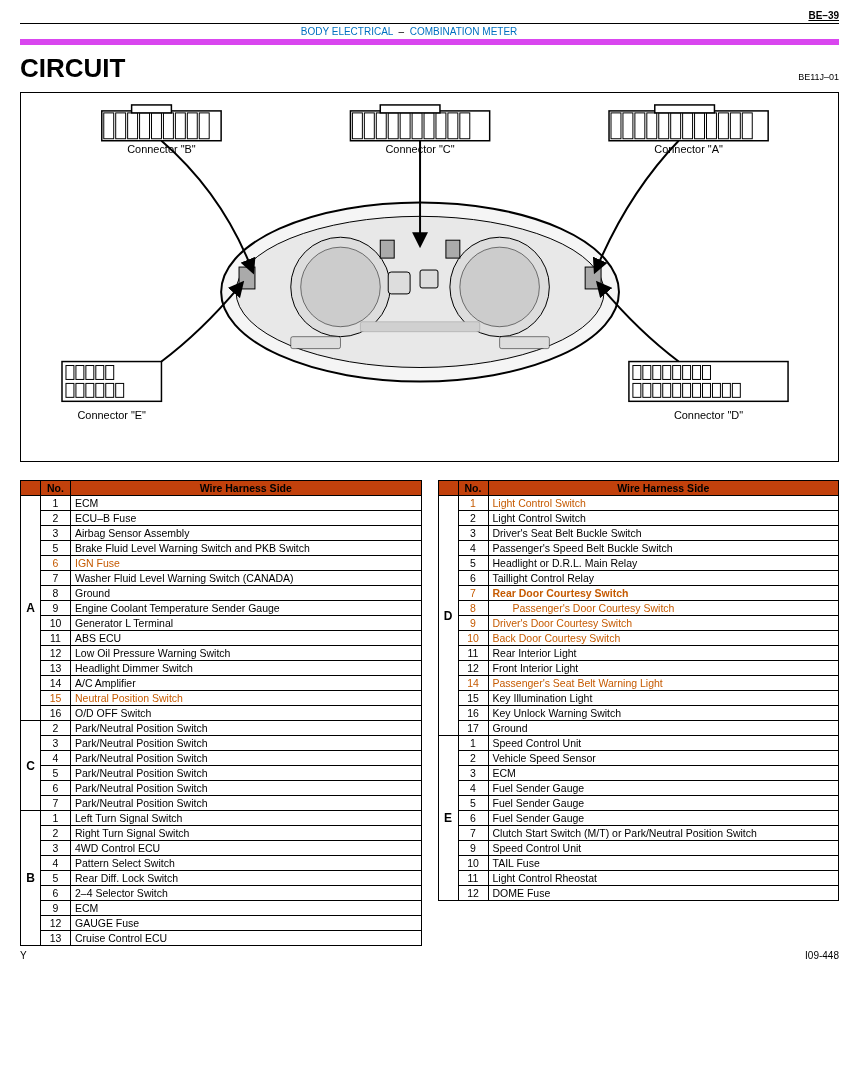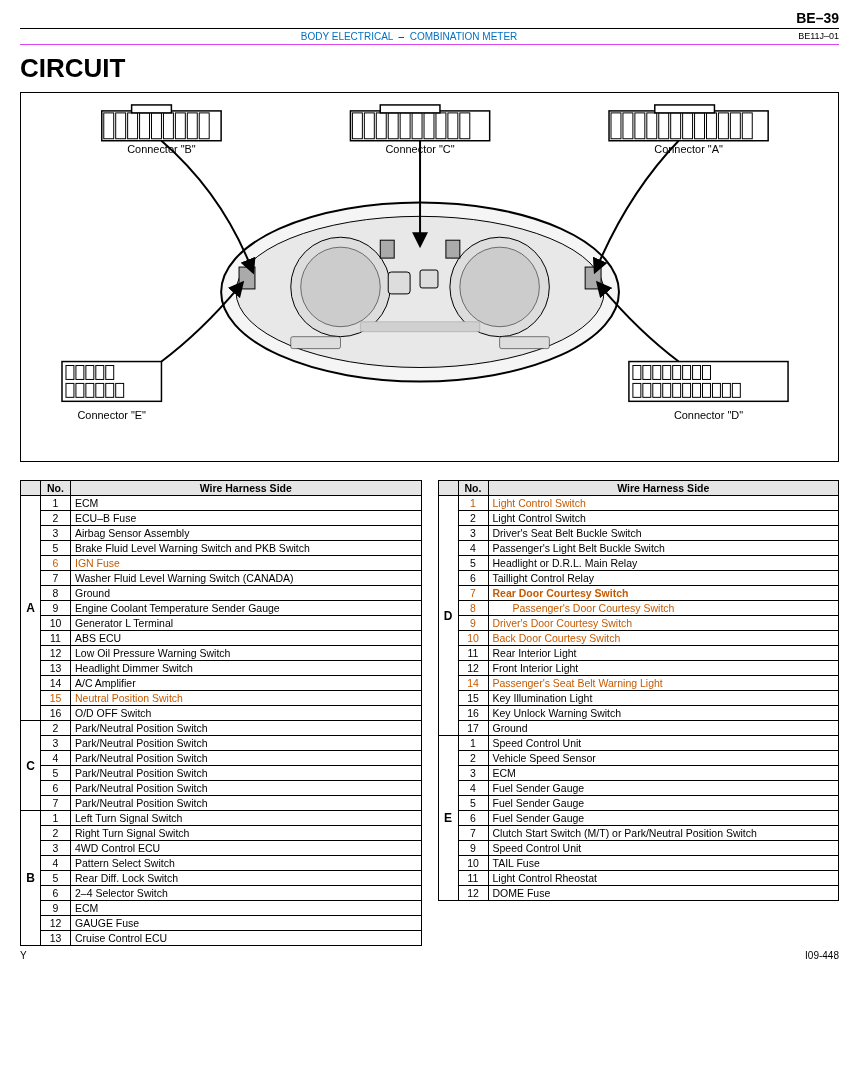--- a/index.html
+++ b/index.html
@@ -12,27 +12,28 @@
       position: relative;
       padding: 10px 20px;
     }
     .page-header {
       display: flex;
       justify-content: flex-end;
       margin-bottom: 2px;
     }
     .page-number {
       font-weight: bold;
-      font-size: 14px;
+      font-size: 10px;
+      text-decoration: underline;
     }
     .sub-header {
       text-align: center;
       font-size: 10px;
       border-top: 1px solid #000;
-      border-bottom: 1px solid #d946ef;
+      border-bottom: 6px solid #d946ef;
       padding: 2px 0;
       margin-bottom: 8px;
     }
     .sub-header span {
       color: #0070c0;
     }
     .circuit-title {
       font-size: 26px;
       font-weight: bold;
       margin-bottom: 8px;
@@ -63,21 +64,21 @@
     table {
       width: 100%;
       border-collapse: collapse;
       font-size: 10.5px;
     }
     table th, table td {
       border: 1px solid #000;
       padding: 1px 4px;
     }
     table th {
-      background: #e5e5e5;
+      background: #c2410c;
       font-weight: bold;
       text-align: center;
     }
     .col-no { width: 30px; text-align: center; }
     .col-group { width: 20px; text-align: center; }
     .col-wire { }
     .group-cell {
       font-weight: bold;
       vertical-align: middle;
       text-align: center;
@@ -94,21 +95,21 @@
 <body>
 
 <div class="page-header">
   <span class="page-number">BE–39</span>
 </div>
 
 <div class="sub-header">
   <span>BODY ELECTRICAL</span>
   &nbsp;–&nbsp;
   <span style="color:#0070c0;">COMBINATION METER</span>
-  <span style="float:right; font-size:9px; color:#000;">BE11J–01</span>
+  <span style="float:right; font-size:9px; color:#000;margin-top:46px;">BE11J–01</span>
 </div>
 
 <div class="circuit-title">CIRCUIT</div>
 
 <div class="diagram-box">
   <svg class="diagram-svg" viewBox="0 0 819 370" xmlns="http://www.w3.org/2000/svg">
 
     <rect width="819" height="370" fill="white"></rect>
 
     <g>
@@ -406,21 +407,21 @@
           <tr>
             <td class="col-no">2</td>
             <td>Light Control Switch</td>
           </tr>
           <tr>
             <td class="col-no">3</td>
             <td>Driver's Seat Belt Buckle Switch</td>
           </tr>
           <tr>
             <td class="col-no">4</td>
-            <td>Passenger's Light Belt Buckle Switch</td>
+            <td>Passenger's Speed Belt Buckle Switch</td>
           </tr>
           <tr>
             <td class="col-no">5</td>
             <td>Headlight or D.R.L. Main Relay</td>
           </tr>
           <tr>
             <td class="col-no">6</td>
             <td>Taillight Control Relay</td>
           </tr>
           <tr>

